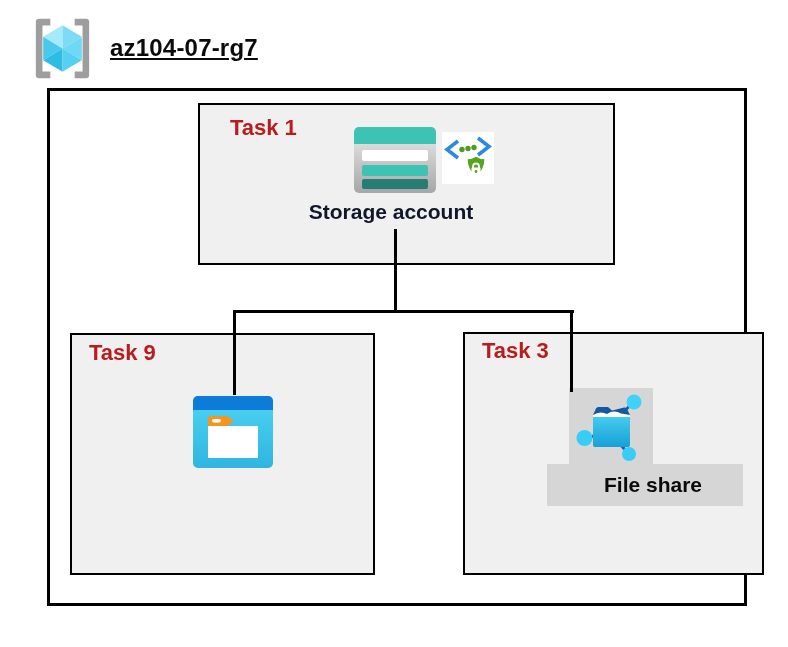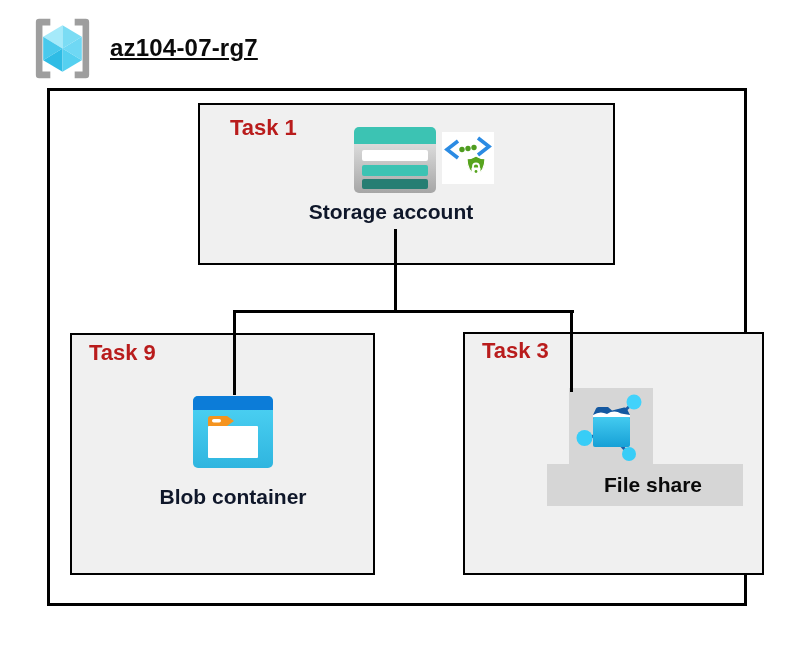--- a/index.html
+++ b/index.html
@@ -114,21 +114,20 @@
       </defs>
       <g clip-path="url(#blobClip)">
         <rect x="0" y="0" width="80" height="72" fill="url(#blobBody)"></rect>
         <rect x="0" y="0" width="80" height="14" fill="#0C7CD8"></rect>
         <rect x="15" y="30" width="50" height="32" rx="1" fill="#FFFFFF"></rect>
         <path d="M15 30 V22.5 Q15 20 17.5 20 H34 L41 25 L34 30 Z" fill="#F5941F"></path>
         <rect x="19" y="23" width="9" height="3.6" rx="1.8" fill="#FFFFFF"></rect>
       </g>
     </svg>
 
-    <div class="item-label" style="left:11px;top:150px">Blob container</div>
   </div>
 
   <div class="task-box t3">
     <div class="task-label" style="left:17px;top:4px">Task 3</div>
 
     <div class="fs-gray-square">
       <svg class="icon-abs" style="left:5px;top:3px" width="74" height="74" viewBox="0 0 74 74">
         <defs>
           <linearGradient id="fsFront" x1="0" y1="0" x2="0" y2="1">
             <stop offset="0" stop-color="#43CBF0"></stop>

